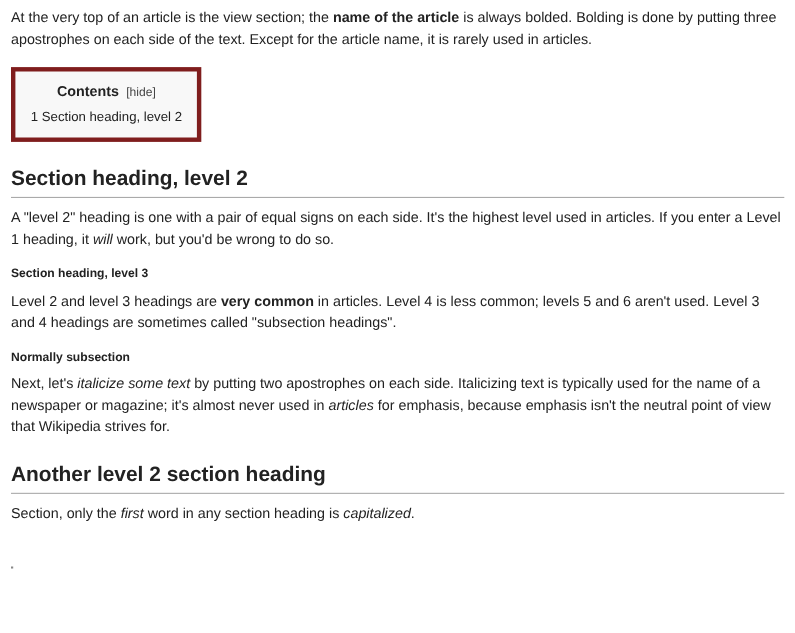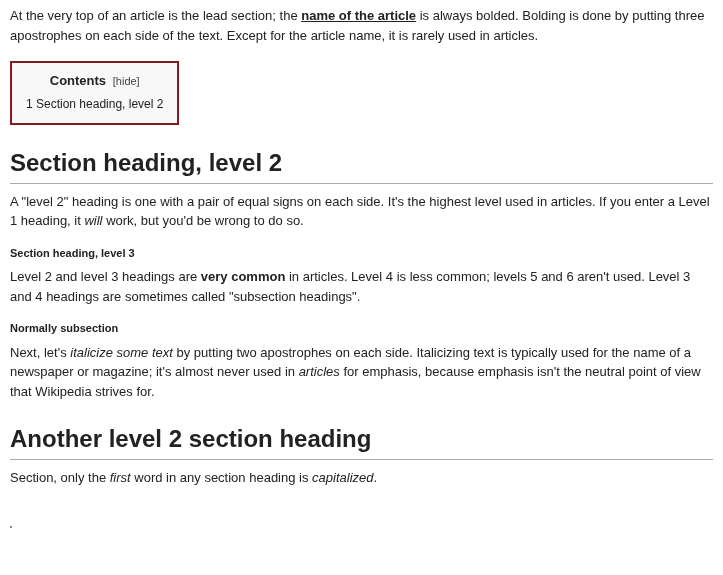--- a/index.html
+++ b/index.html
@@ -6,38 +6,38 @@
   body {
     font-family: Arial, Helvetica, sans-serif;
     font-size: 13px;
     color: #222;
     margin: 0;
     padding: 0 10px;
     line-height: 1.5;
     background: #fff;
   }
   .lead { padding-top: 2px; }
-  .lead b { font-weight: bold; text-decoration: underline; }
+  .lead b { font-weight: bold; }
   .toc {
-    border: 2px solid #7f1d1d;
+    border: 4px solid #7f1d1d;
     background: #f8f8f8;
     display: inline-block;
     padding: 8px 14px 10px 14px;
     font-size: 12px;
     margin-top: 6px;
   }
   .toc-title { text-align: center; margin-bottom: 4px; }
   .toc-title b { font-size: 13px; }
   .toc-hide { font-size: 11px; color: #444; }
   .toc-list { padding-left: 0; margin: 0; text-align: center; }
   .toc-item { line-height: 1.5; }
   .toc-sub { padding-left: 18px; }
   h2 {
     font-family: Arial, sans-serif;
-    font-size: 24px;
+    font-size: 19px;
     font-weight: bold;
     border-bottom: 1px solid #aaa;
     margin: 20px 0 8px 0;
     padding-bottom: 2px;
   }
   h3 {
     font-size: 11px;
     font-weight: bold;
     margin: 14px 0 6px 0;
   }
@@ -53,21 +53,21 @@
     width: fit-content;
   }
 </style>
 </head>
 <body>
 
 
 
 
 <p class="lead">
-  <span>At the very top of an article is the lead section; the </span><b>name of the article</b><span> is always bolded. Bolding is done by putting three apostrophes on each side of the text. Except for the article name, it is rarely used in articles.</span>
+  <span>At the very top of an article is the view section; the </span><b>name of the article</b><span> is always bolded. Bolding is done by putting three apostrophes on each side of the text. Except for the article name, it is rarely used in articles.</span>
 </p>
 
 
 <div class="toc">
   <div class="toc-title">
     <b>Contents</b>
     &nbsp;<span class="toc-hide">[hide]</span>
   </div>
   <div class="toc-list" id="toc-list">
       <div class="toc-item ">1 Section heading, level 2</div>

